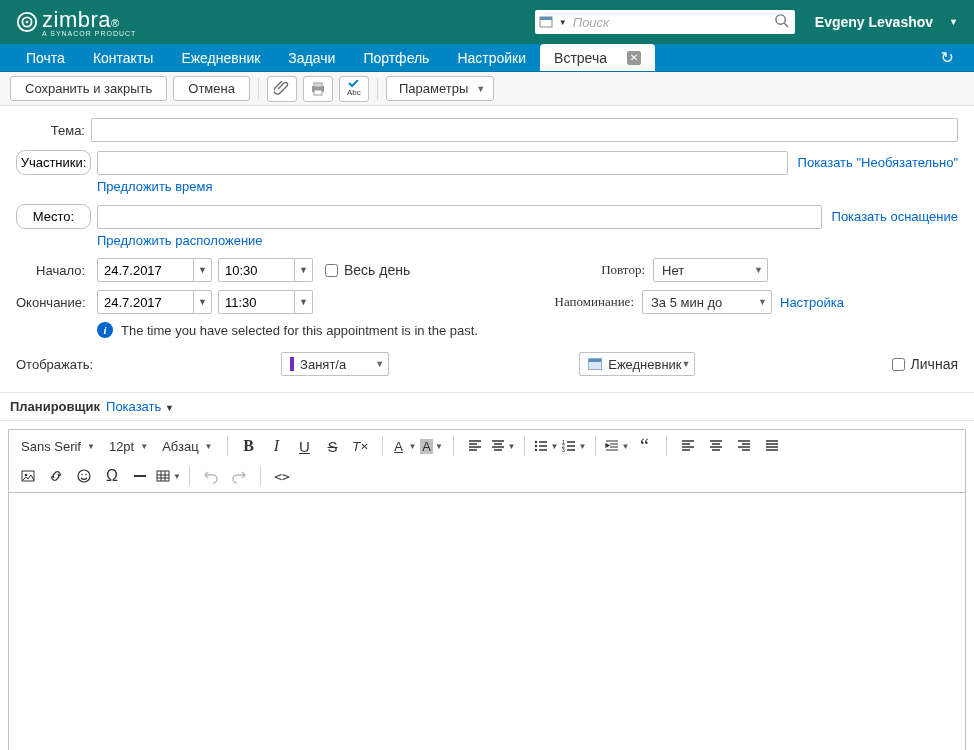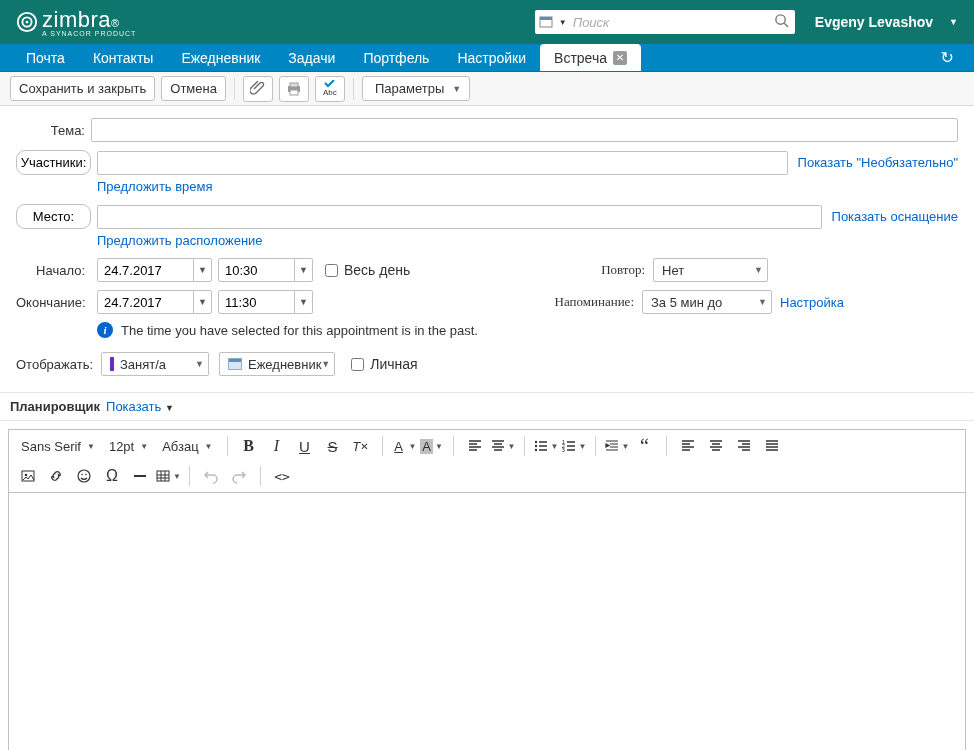--- a/index.html
+++ b/index.html
@@ -17,28 +17,28 @@
   .search-scope-arrow { font-size: 8px; color: #333; margin-right: 6px; }
   .search-input { flex: 1; border: none; outline: none; font-size: 13px; color: #999; background: transparent; }
   .search-input::placeholder { color: #aaa; font-style: italic; }
   .search-mag { color: #666; font-size: 15px; margin-right: 4px; }
   .user-menu { font-size: 14px; font-weight: 600; display: flex; align-items: center; gap: 16px; cursor: pointer; }
   .user-arrow { font-size: 9px; }
 
   
   .tabs { background: #0087c3; height: 28px; display: flex; align-items: flex-end; padding: 0 12px; border-bottom: 1px solid #0074a8; }
   .tab { padding: 6px 14px 5px; font-size: 14px; color: #ffffff; cursor: pointer; border-radius: 4px 4px 0 0; }
-  .tab.active { background: #fff; color: #333; display: flex; align-items: center; gap: 6px; }
+  .tab.active { background: #fff; color: #333; display: flex; align-items: center; gap: 20px; }
   .tab-close { background: #999; color: #fff; width: 14px; height: 14px; display: inline-flex; align-items: center; justify-content: center; border-radius: 2px; font-size: 10px; line-height: 1; }
   .tabs-spacer { flex: 1; }
   .refresh-icon { color: #fff; font-size: 16px; margin-right: 8px; margin-bottom: 4px; cursor: pointer; }
 
   
   .toolbar { background: #f7f7f7; border-bottom: 1px solid #d9d9d9; height: 34px; display: flex; align-items: center; padding: 0 10px; gap: 6px; }
-  .btn { background: #fff; border: 1px solid #c1c1c1; border-radius: 3px; padding: 4px 8px; font-size: 13px; cursor: pointer; color: #333; }
+  .btn { background: #fff; border: 1px solid #c1c1c1; border-radius: 3px; padding: 4px 14px; font-size: 13px; cursor: pointer; color: #333; }
   .icon-btn { background: #fff; border: 1px solid #c1c1c1; border-radius: 3px; width: 30px; height: 26px; display: inline-flex; align-items: center; justify-content: center; cursor: pointer; }
   .dropdown-btn { display: flex; align-items: center; gap: 8px; padding: 4px 8px 4px 12px; }
   .caret { font-size: 9px; color: #666; }
   .tb-sep { width: 1px; height: 22px; background: #d9d9d9; margin: 0 2px; }
 
   
   .form { padding: 12px 16px 8px; }
   .row { display: flex; align-items: center; margin-bottom: 8px; }
   .label { width: 75px; text-align: right; padding-right: 6px; font-size: 13px; color: #333; }
   .label-btn { width: 75px; text-align: center; border: 1px solid #c1c1c1; border-radius: 9px; background: #fff; font-size: 13px; padding: 4px 0; margin-right: 6px; cursor: pointer; }
@@ -60,21 +60,21 @@
   .select-box { border: 1px solid #c1c1c1; border-radius: 2px; background: #fff; height: 24px; display: flex; align-items: center; padding: 0 4px 0 8px; cursor: pointer; min-width: 115px; justify-content: space-between; }
   .select-box.show-as { min-width: 108px; }
   .select-box.cal { min-width: 108px; }
   .busy-swatch { width: 4px; height: 14px; background: #6b2fbf; margin-right: 6px; }
   .cal-swatch { width: 14px; height: 12px; background: #d9e8f4; border: 1px solid #8db0ce; margin-right: 6px; display: inline-block; position: relative; }
   .cal-swatch::before { content: ""; position: absolute; top: 0; left: 0; right: 0; height: 3px; background: #5b8fb9; }
 
   .info-row { padding-left: 81px; display: flex; align-items: center; gap: 8px; margin-top: 4px; margin-bottom: 14px; font-size: 13px; color: #333; }
   .info-icon { width: 16px; height: 16px; border-radius: 50%; background: #0066cc; color: #fff; display: inline-flex; align-items: center; justify-content: center; font-size: 11px; font-weight: bold; font-family: Georgia, serif; font-style: italic; }
 
-  .display-row { display: flex; align-items: center; gap: 10px; }
+  .display-row { display: flex; align-items: center; gap: 10px; justify-content: space-between; }
 
   
   .scheduler-bar { padding: 6px 10px; border-top: 1px solid #e6e6e6; border-bottom: 1px solid #e6e6e6; display: flex; align-items: center; gap: 6px; background: #fff; margin-top: 8px; }
   .scheduler-title { font-weight: 600; }
 
   
   .rte-wrap { padding: 8px 8px 0; }
   .rte-toolbar { border: 1px solid #c1c1c1; background: #fff; padding: 4px 6px; display: flex; flex-wrap: wrap; align-items: center; gap: 2px; }
   .rte-dd { display: flex; align-items: center; gap: 4px; padding: 3px 6px; cursor: pointer; font-size: 13px; border-radius: 2px; }
   .rte-sep { width: 1px; height: 20px; background: #d0d0d0; margin: 0 6px; }

